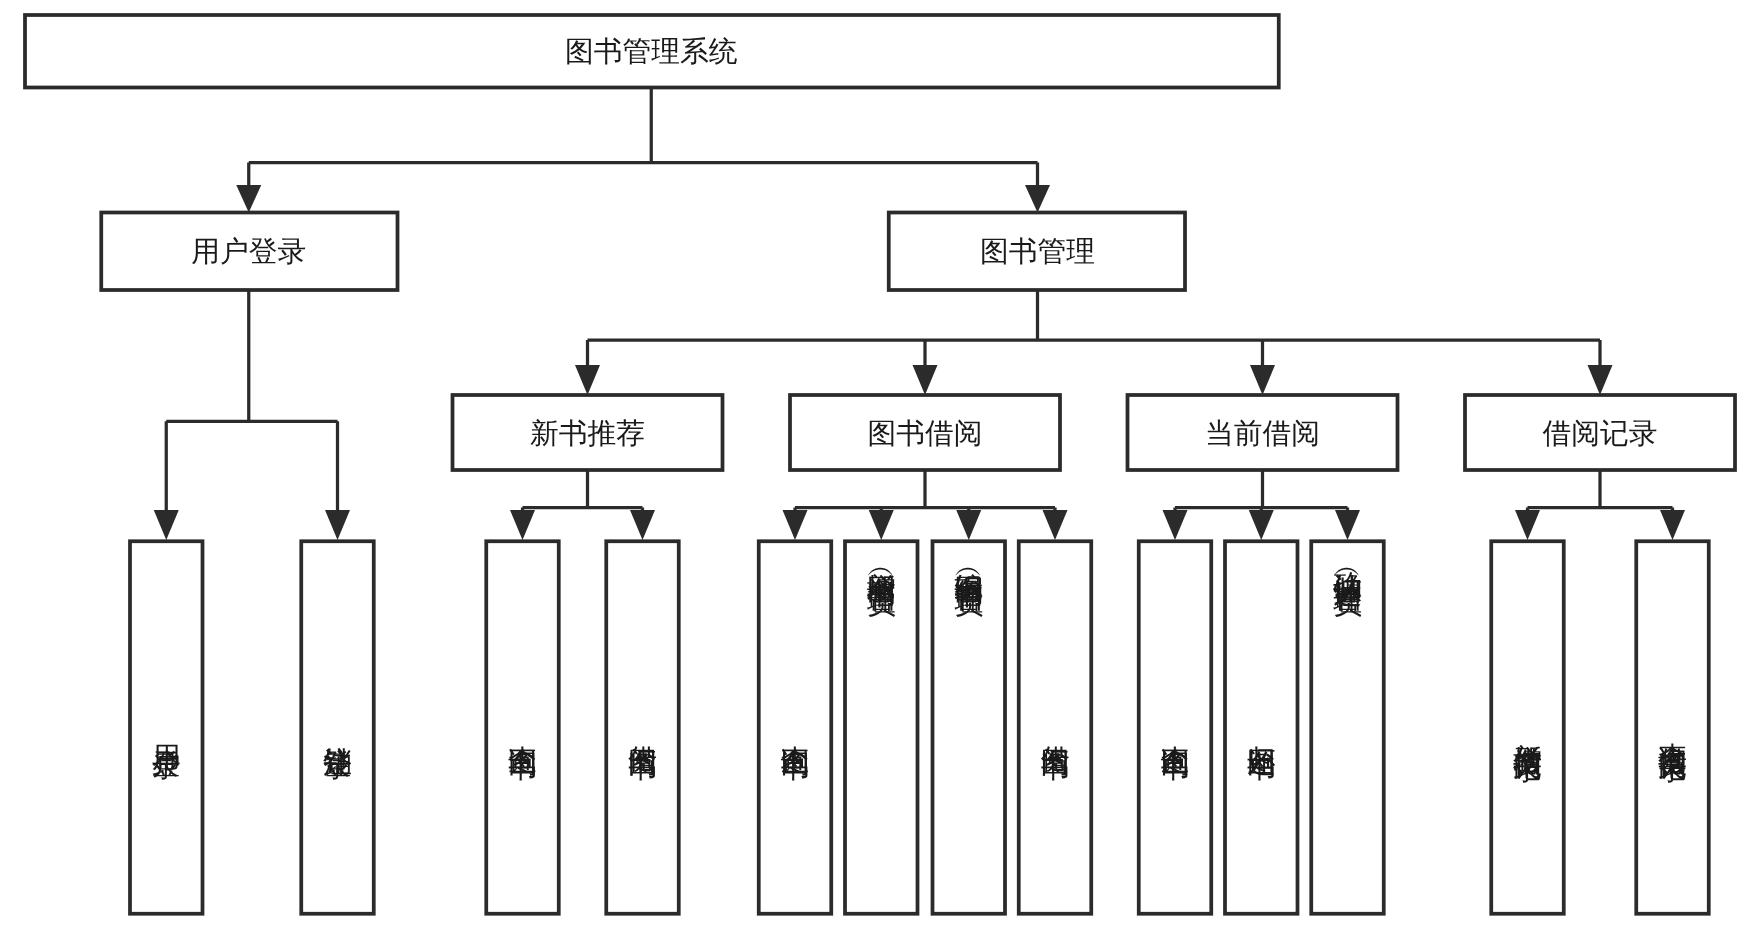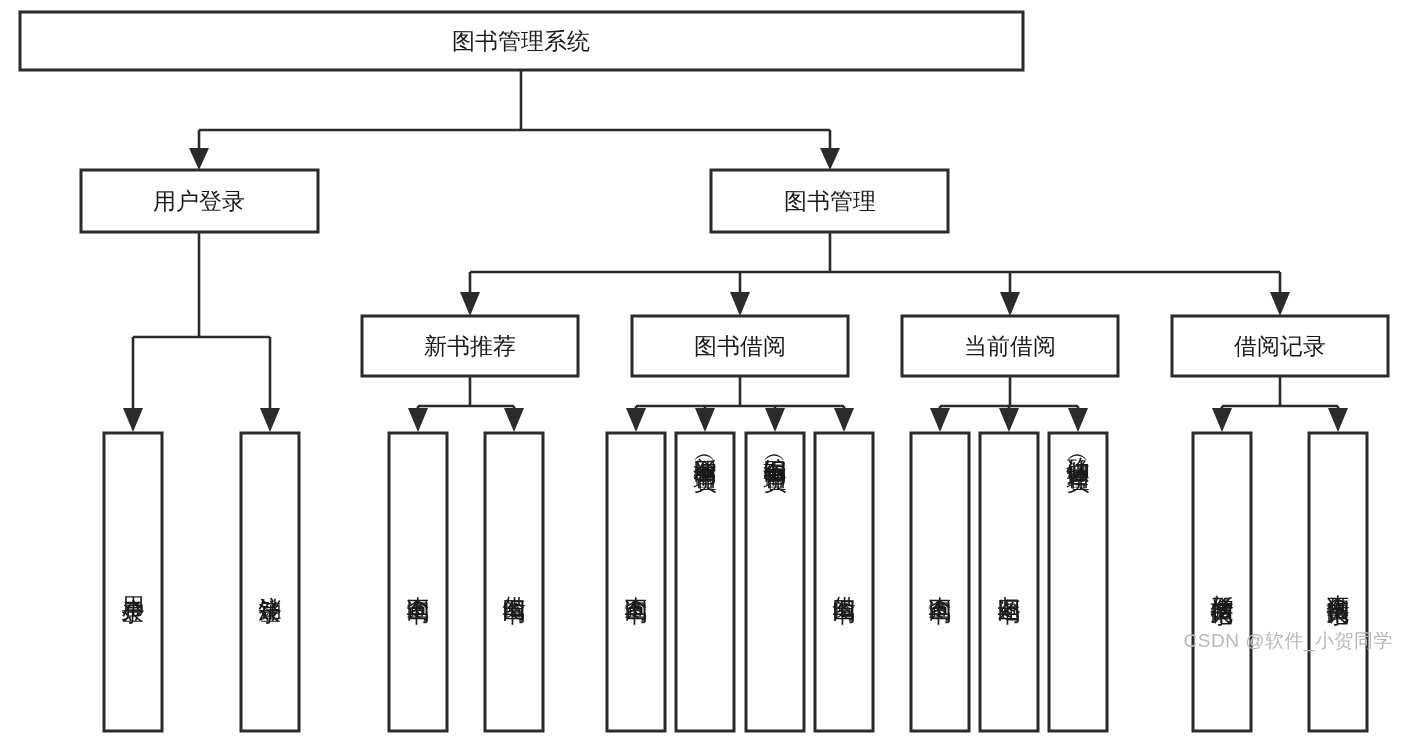--- a/index.html
+++ b/index.html
@@ -246,14 +246,13 @@
     <span>确认归还（管理员）</span>
   </div>
 
   <div class="vbox-label-wrap" style="left:1193px; top:433px; width:58px; height:298px;">
     <span>新增借阅记录</span>
   </div>
   <div class="vbox-label-wrap" style="left:1309px; top:433px; width:58px; height:298px;">
     <span>查询借阅记录</span>
   </div>
 
-  <div class="watermark">CSDN @软件_小贺同学</div>
 </div>
 
 </body></html>

